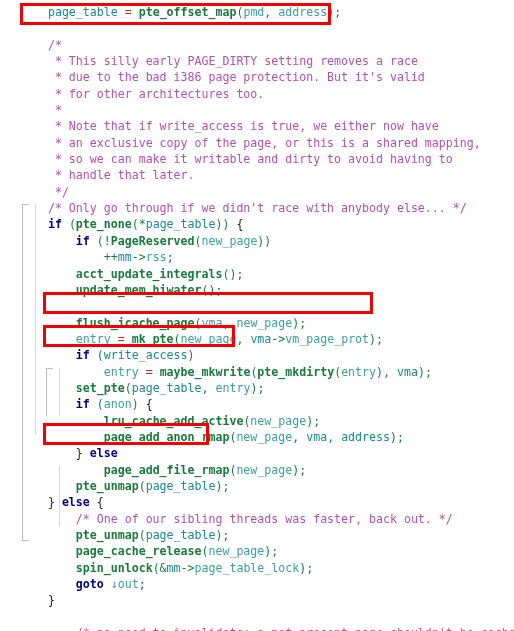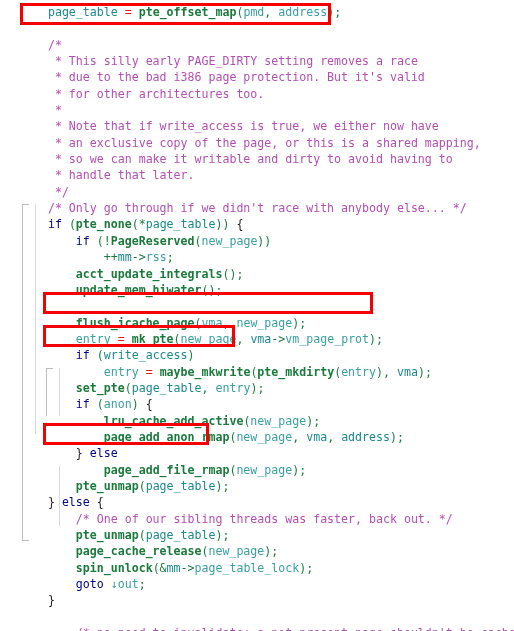--- a/index.html
+++ b/index.html
@@ -37,21 +37,21 @@
   }
 
   .line {
     height: 16.35px;
     white-space: pre;
     padding-left: 20px;
     position: relative;
   }
 
   
-  .kw       { color: #00008b; font-weight: normal; }   
+  .kw       { color: #00008b; font-weight: bold; }   
   .fn       { color: #1a7a3c; font-weight: bold; }   
   .var      { color: #1a8a8a; font-weight: normal; }   
   .varn     { color: #3aa0a0; margin-top: 20px; }                      
   .punc     { color: #1a7a3c; }                      
   .op       { color: #e01b1b; }                      
   .cmt      { color: #b34fb3; }                      
   .plain    { color: #222222; }
   .arrow    { color: #3aa0a0; }
 
   

